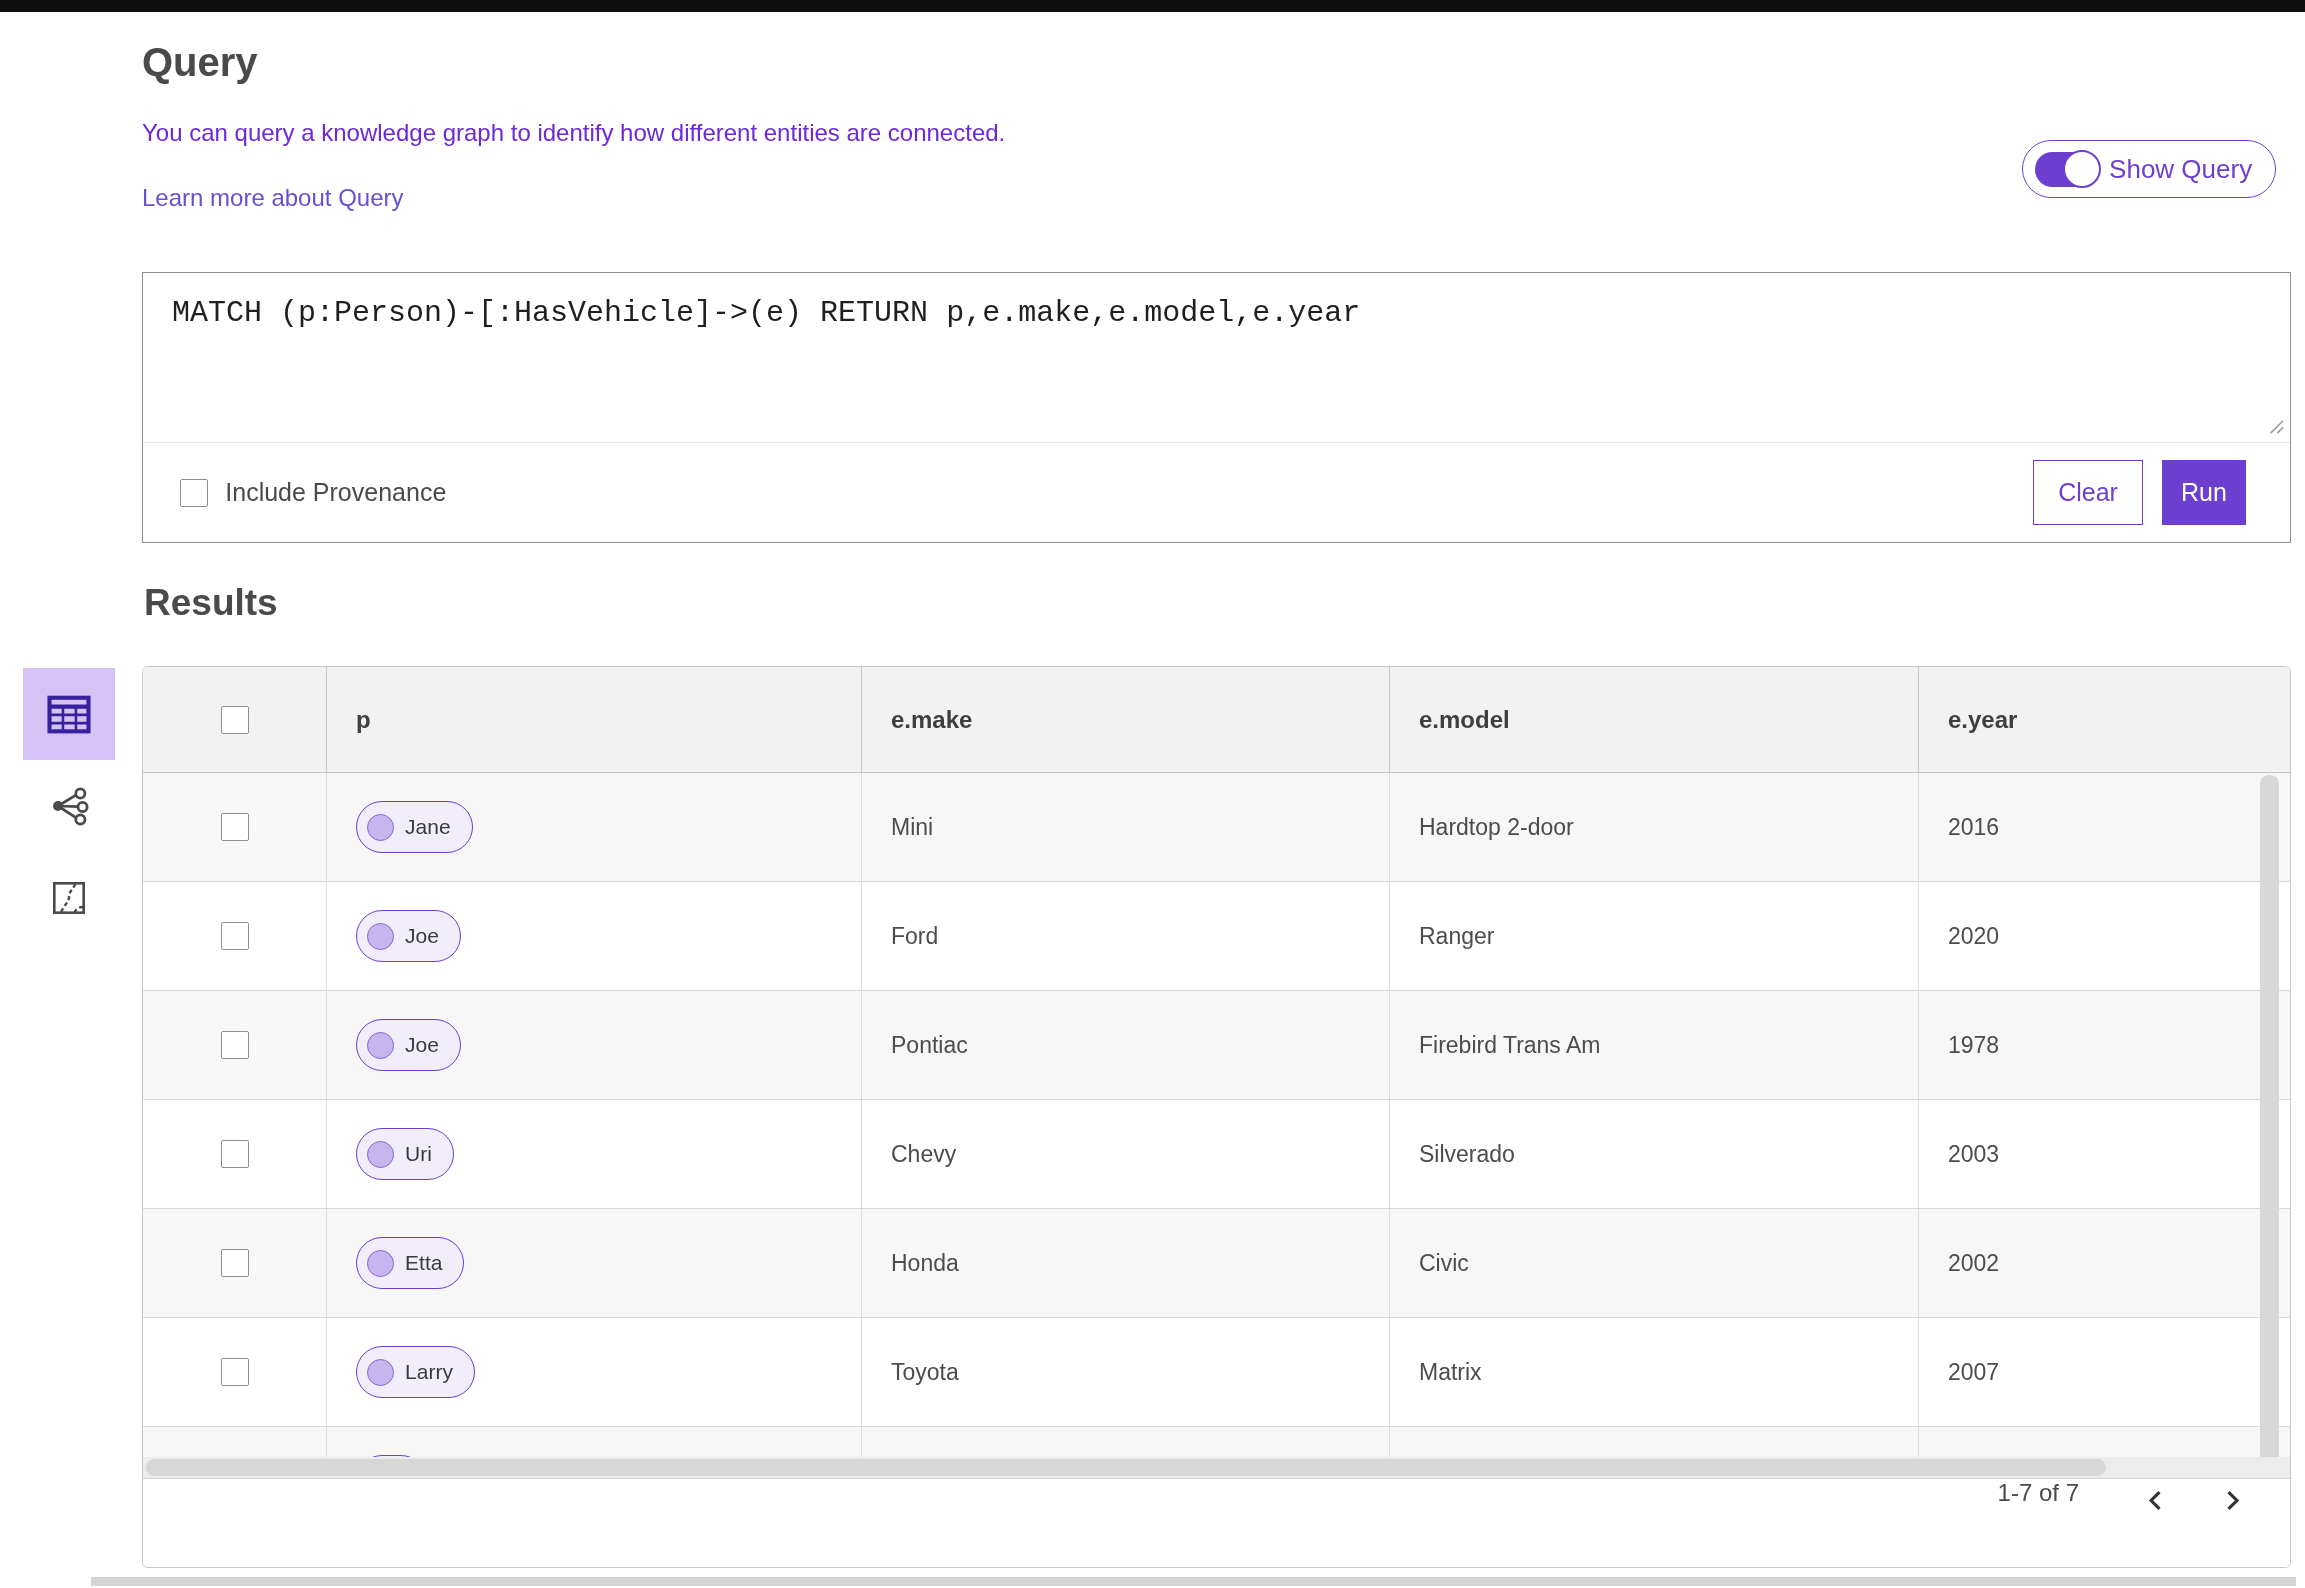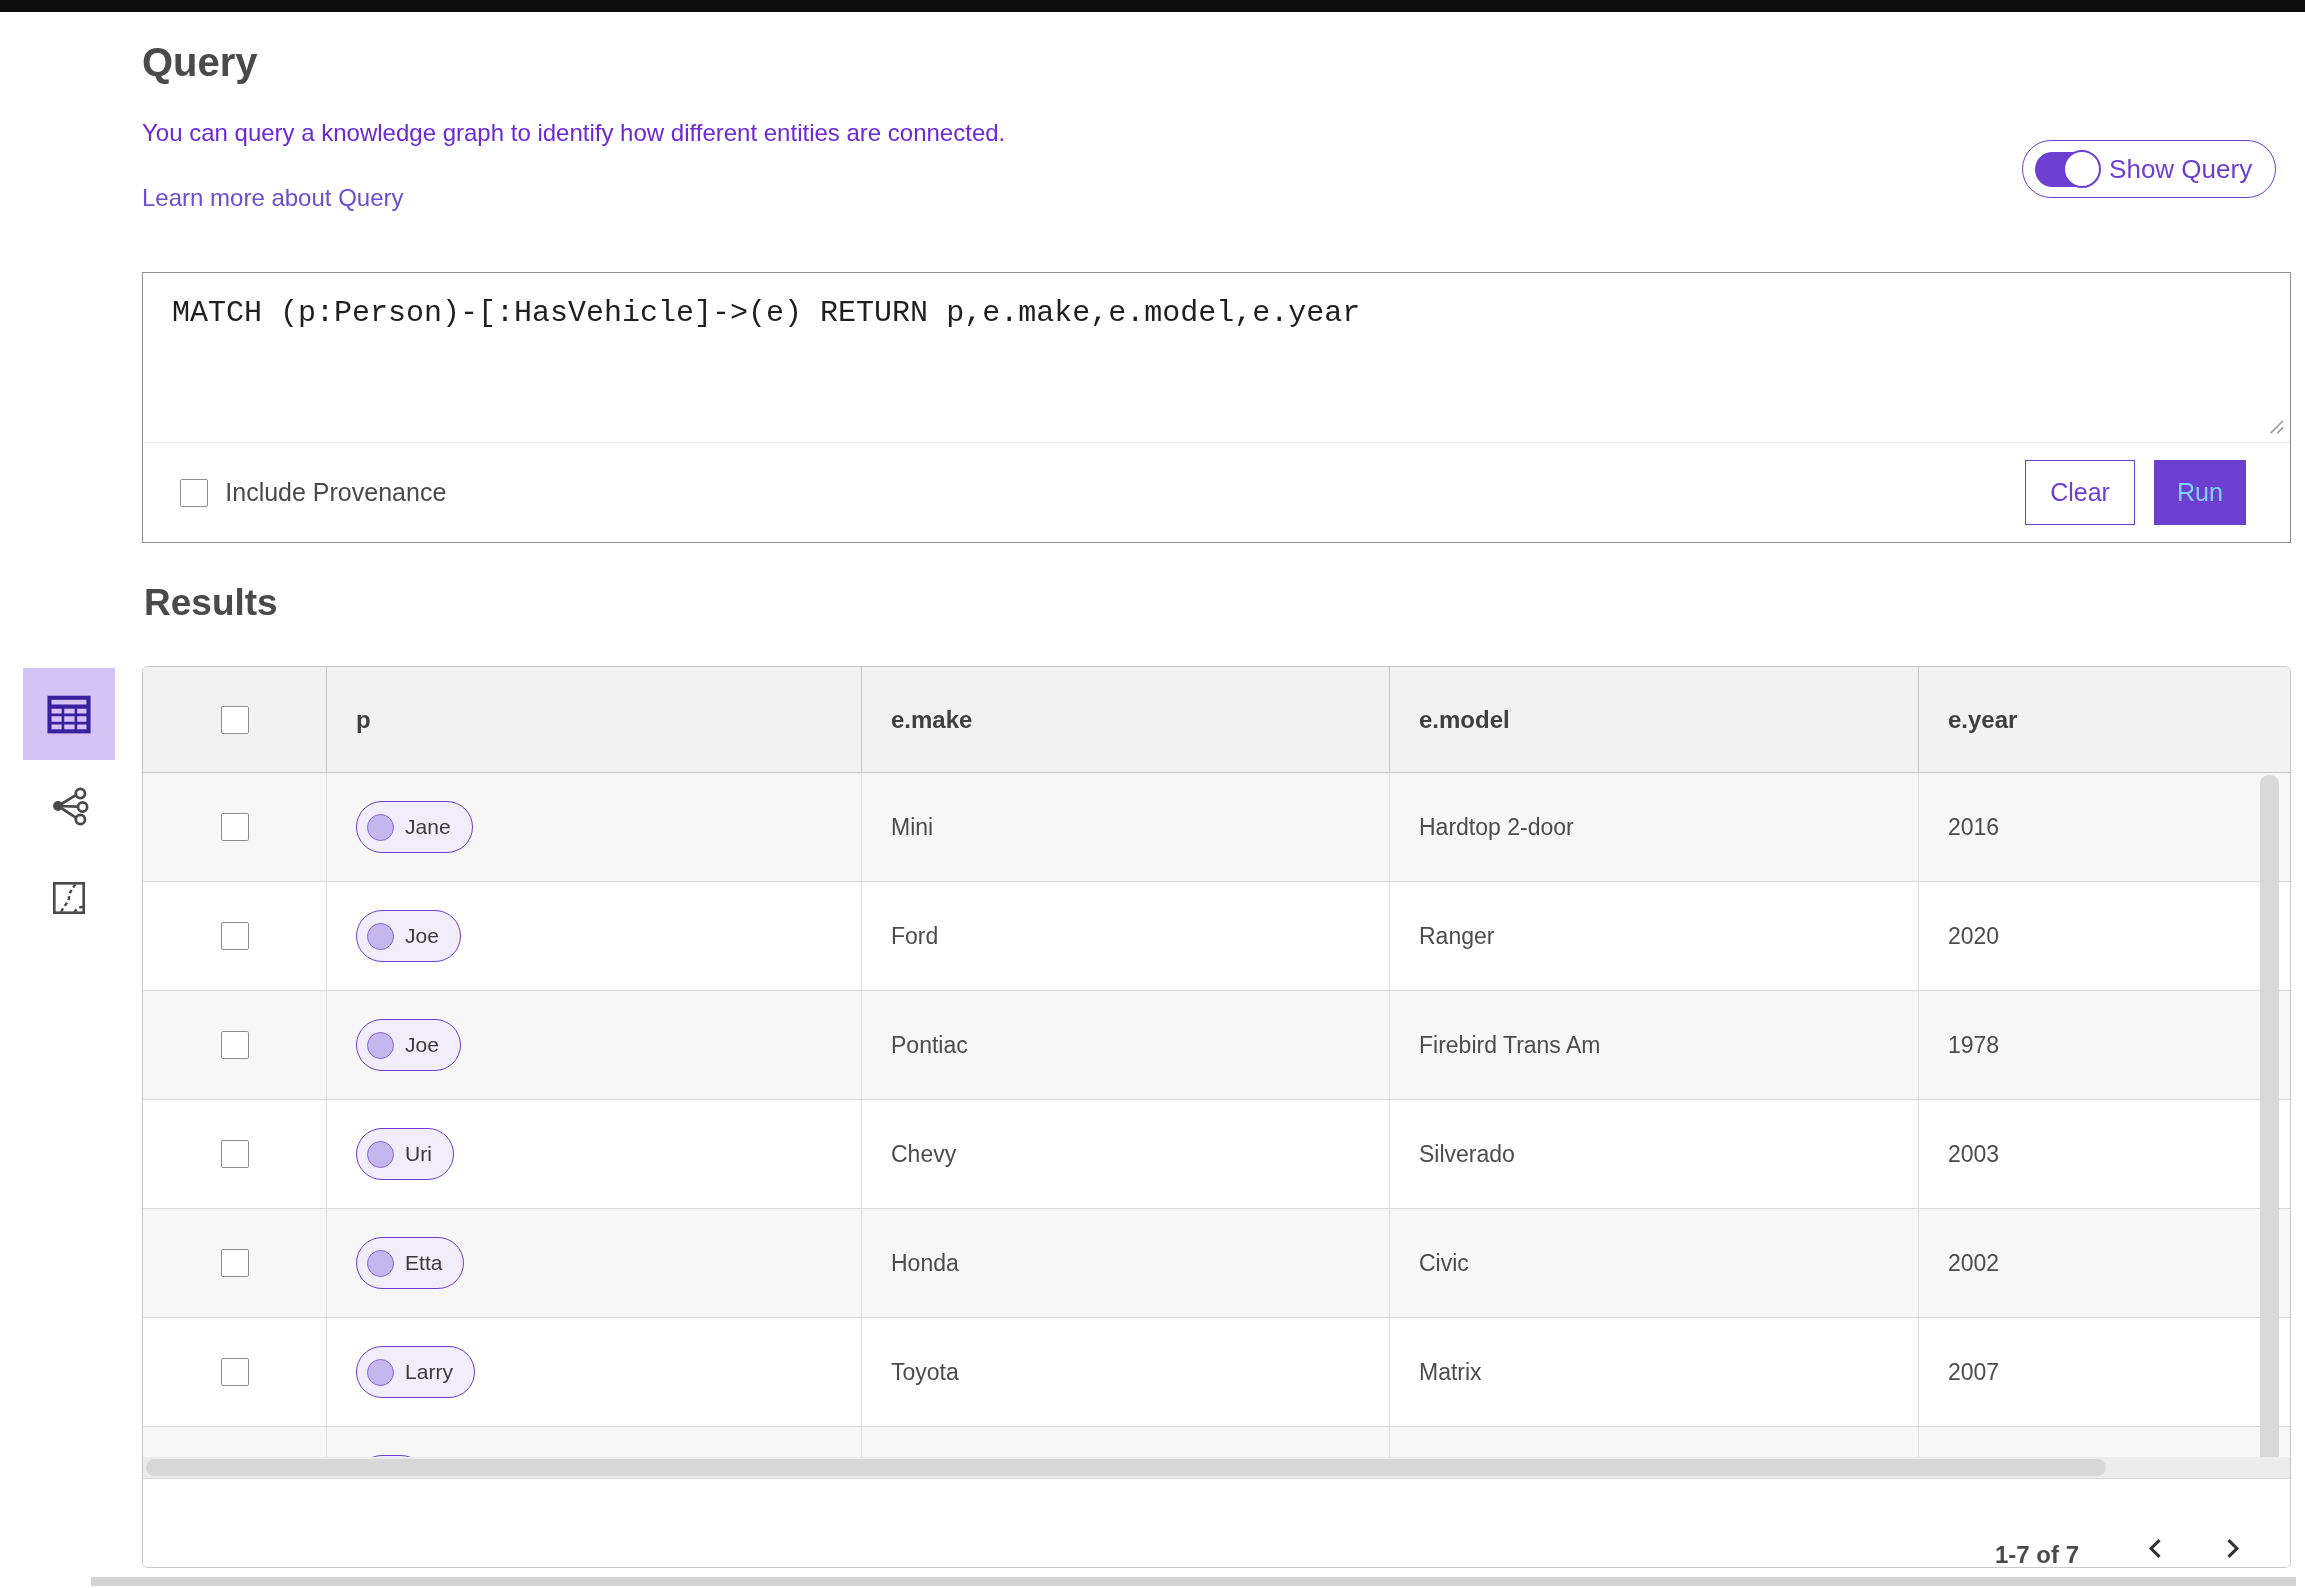--- a/index.html
+++ b/index.html
@@ -50,21 +50,21 @@
     display:flex;align-items:center;padding:0 44px 0 37px;
   }
   .cb{width:28px;height:28px;border:1.9px solid #8d8d8d;border-radius:1.9px;background:#fff;flex:0 0 auto;cursor:pointer;}
   .prov-label{font-size:25px;color:#4a4a4a;margin-left:17.3px;}
   .footer-spacer{flex:1;}
   .btn-clear{
     width:110px;height:65px;border:1.9px solid var(--accent);background:#fff;color:var(--accent);
     font-family:"Liberation Sans",sans-serif;font-size:25px;cursor:pointer;margin-right:19px;
   }
   .btn-run{
-    width:92px;height:65px;border:none;background:var(--accent);color:#7dd3fc;
+    width:84px;height:65px;border:none;background:var(--accent);color:#ffffff;
     font-family:"Liberation Sans",sans-serif;font-size:25px;cursor:pointer;
   }
 
   
   .results-title{position:absolute;left:144px;top:582px;font-size:37px;font-weight:bold;color:#4a4a4a;}
 
   .view-toolbar{position:absolute;left:23px;top:668px;width:92px;}
   .view-tile{width:92px;height:92px;display:flex;align-items:center;justify-content:center;cursor:pointer;}
   .view-tile.selected{background:var(--tile-bg);}
 
@@ -103,21 +103,21 @@
   .pill-node{width:27px;height:27px;border-radius:50%;background:var(--pill-node);
     border:1.9px solid var(--pill-node-border);flex:0 0 auto;}
   .pill-label{font-size:21px;color:#3a3a3a;white-space:nowrap;}
 
   .vscroll{position:absolute;top:1.9px;right:10.6px;width:19px;height:701px;background:#d8d8d8;border-radius:8.6px;}
   .hscroll{position:absolute;left:0;right:0;bottom:0;height:21px;background:#ececec;}
   .hscroll-thumb{position:absolute;left:2.9px;top:1.9px;width:1960px;height:17.3px;background:#d7d7d7;border-radius:8.6px;cursor:pointer;}
 
   .t-pagefooter{
     height:91px;border-top:1px solid #d6d6d6;background:#fff;
-    display:flex;align-items:flex-end;justify-content:flex-end;padding-right:38px;font-weight:bold;
+    display:flex;align-items:flex-start;justify-content:flex-end;padding-right:38px;
   }
   .range-label{font-size:24px;color:#4a4a4a;margin-right:56px;}
   .page-btn{width:42px;height:42px;border:none;background:transparent;display:flex;
     align-items:center;justify-content:center;cursor:pointer;}
   .page-btn + .page-btn{margin-left:33px;}
 </style>
 </head>
 <body>
 
 <div class="topbar"></div>

